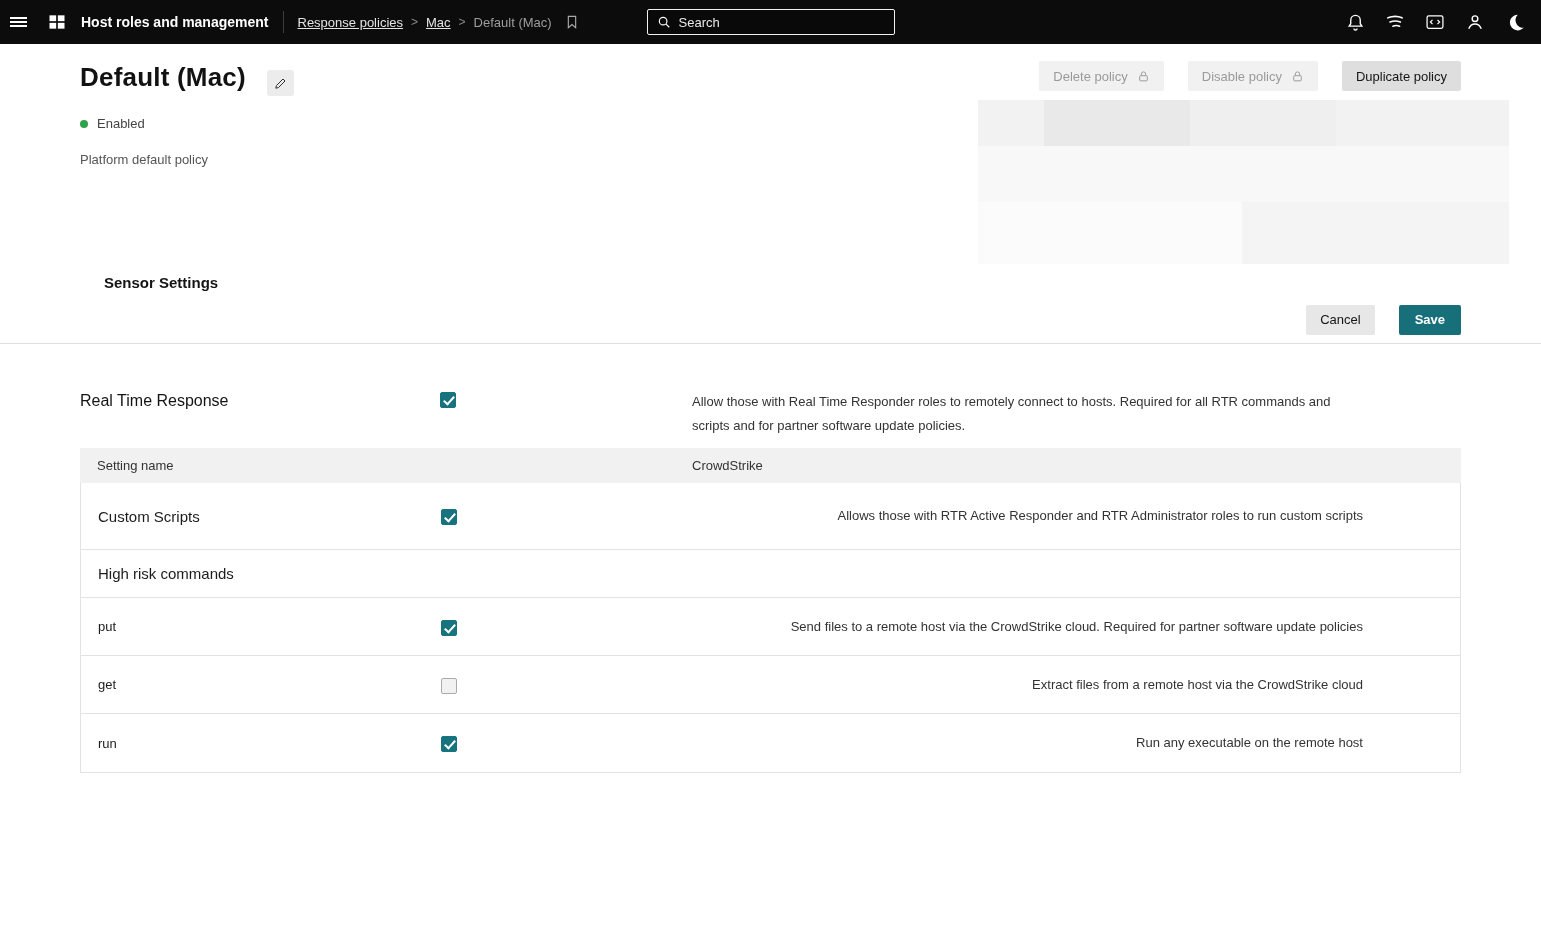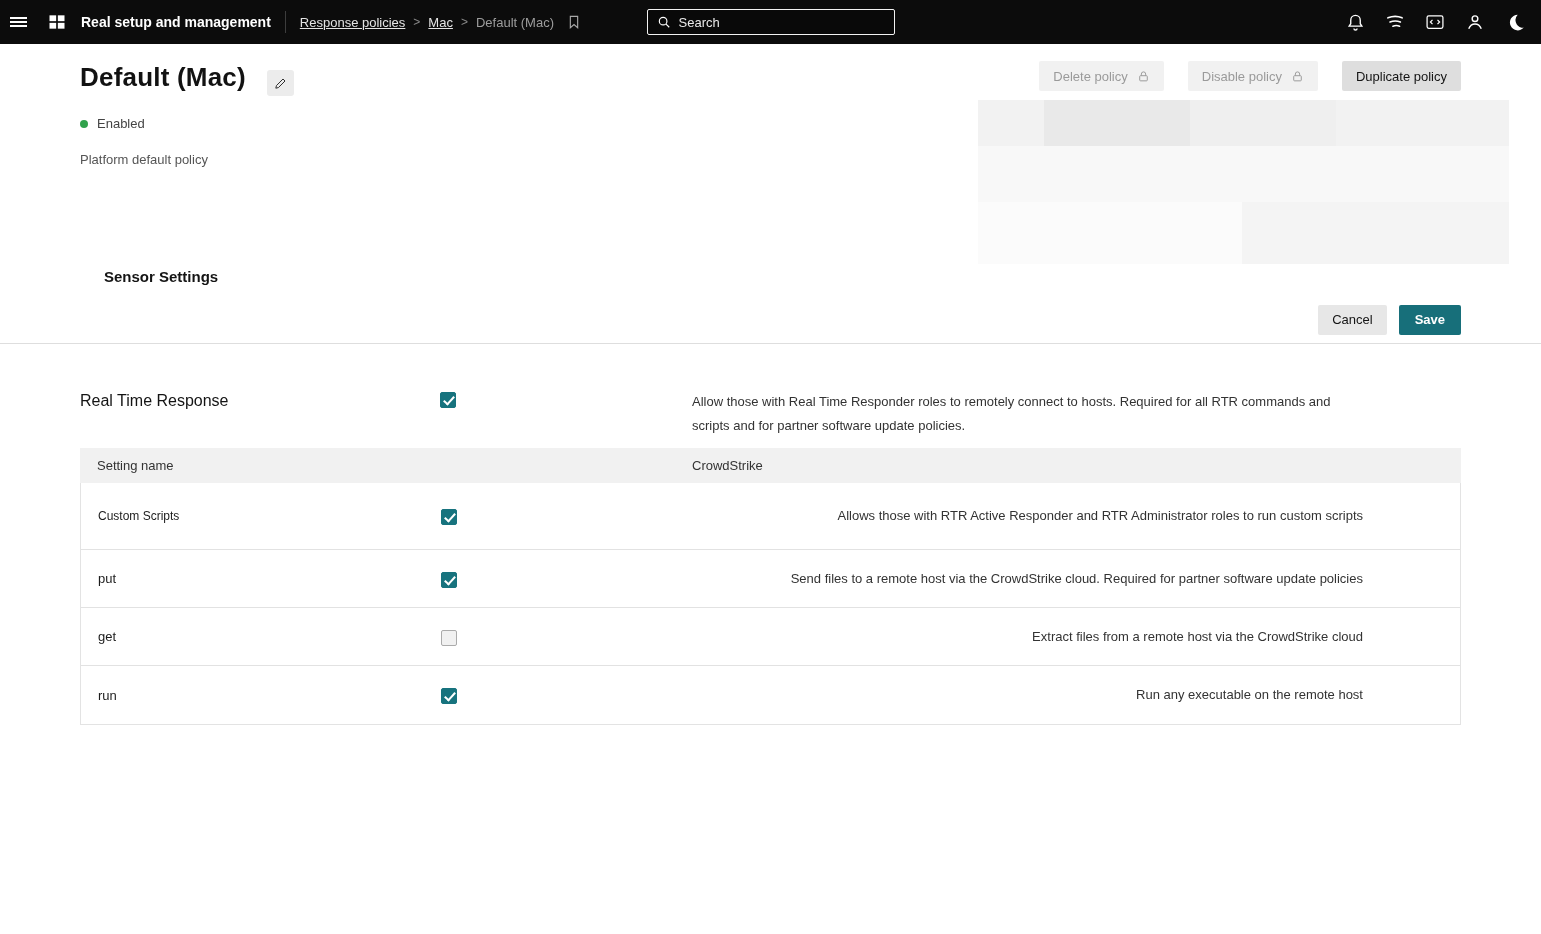--- a/index.html
+++ b/index.html
@@ -39,48 +39,48 @@
   .policy-btn.primary-gray { background:#dedede; color:#141414; font-weight:400; }
 
   .redacted { position:absolute; top:100px; right:32px; width:531px; height:164px; background:#fbfbfb; overflow:hidden; }
   .redacted .r1 { position:absolute; left:0; top:0; width:100%; height:46px; background:#f2f2f2; }
   .redacted .r2 { position:absolute; left:66px; top:0; width:146px; height:46px; background:#e9e9e9; }
   .redacted .r3 { position:absolute; left:212px; top:0; width:146px; height:46px; background:#efefef; }
   .redacted .r4 { position:absolute; left:0; top:46px; width:100%; height:56px; background:#f8f8f8; }
   .redacted .r5 { position:absolute; left:264px; top:102px; right:0; height:62px; background:#f4f4f4; }
 
   
-  .tabs-row { position:absolute; top:258px; left:0; right:0; height:41px; border-bottom:1px solid #d9d9d9; display:flex; align-items:flex-end; padding-left:80px; }
+  .tabs-row { position:absolute; top:264px; left:0; right:0; height:41px; border-bottom:1px solid #d9d9d9; display:flex; align-items:flex-end; padding-left:80px; }
   .tab { background:none; border:none; cursor:pointer; font-family:inherit; font-size:15px; padding:10px 24px 11px; color:#5a5a5a; border-bottom:3px solid transparent; margin-bottom:-1px; white-space:nowrap; }
   .tab.active { color:#141414; font-weight:700; border-bottom-color:#18727d; }
   .tab + .tab { margin-left:14px; }
 
   
-  .action-bar { position:absolute; top:296px; left:0; right:0; height:48px; background:#fff; border-bottom:1px solid #dedede; display:flex; align-items:center; justify-content:flex-end; gap:12px; padding-right:80px; }
+  .action-bar { position:absolute; top:296px; left:0; right:0; height:48px; background:#fff; border-bottom:1px solid #dedede; display:flex; align-items:center; justify-content:flex-end; gap:24px; padding-right:80px; }
   .btn-cancel { height:30px; padding:0 14px; background:#e7e7e7; color:#141414; border:none; border-radius:2px; font-size:13px; font-family:inherit; cursor:pointer; }
   .btn-save { height:30px; padding:0 16px; background:#176f7a; color:#fff; border:none; border-radius:2px; font-size:13px; font-weight:700; font-family:inherit; cursor:pointer; }
 
   
   .main { position:absolute; top:344px; left:0; right:0; bottom:0; padding:46px 80px 0; }
   .grid3 { display:grid; grid-template-columns:360px 252px 1fr; align-items:start; }
   .rtr-label { font-size:16px; color:#141414; line-height:22px; }
   .desc-text { font-size:13px; color:#333; line-height:24px; max-width:670px; }
 
   .checkbox { width:16px; height:16px; border-radius:2px; background:#f1f1f1; border:1px solid #ababab; display:inline-block; position:relative; cursor:pointer; margin-top:2px; }
   .checkbox.checked { background:#17737e; border-color:#17737e; }
   .checkbox.checked::after { content:""; position:absolute; left:5px; top:1px; width:4px; height:9px; border:solid #fff; border-width:0 2px 2px 0; transform:rotate(42deg); }
 
   .settings-table { margin-top:10px; border:1px solid #e3e3e3; border-top:none; }
   .thead { background:#f1f1f1; min-height:35px; align-items:center; font-size:13px; color:#333; margin:0 -1px; }
   .thead .hname { padding-left:17px; }
   .trow { border-bottom:1px solid #e2e2e2; align-items:center; }
   .trow:last-child { border-bottom:none; }
   .trow .name-cell { padding-left:17px; color:#1c1c1c; }
   .row-lg { min-height:67px; }
-  .row-lg .name-cell { font-size:12px; }
+  .row-lg .name-cell { font-size:15px; }
   .row-section { min-height:48px; display:flex; align-items:center; border-bottom:1px solid #e2e2e2; }
   .row-section .name-cell { font-size:15px; padding-left:17px; color:#1c1c1c; }
   .row-sm { min-height:58px; }
   .row-sm .name-cell { font-size:13px; }
   .trow .desc-text { line-height:20px; padding:10px 0;text-align:right; }
   .trow .cb-cell, .thead .cb-cell { display:flex; align-items:center; }
   .icon-svg { display:block; }
 </style>
 </head>
 <body>
@@ -96,21 +96,21 @@
         </div>
     </button>
     <button class="tb-btn" aria-label="apps">
       <svg class="icon-svg" width="20" height="20" viewBox="0 0 24 24">
         <rect x="3" y="4" width="8" height="7" fill="#fff"></rect>
           <rect x="13" y="4" width="8" height="7" fill="#fff"></rect>
         <rect x="3" y="13" width="8" height="7" fill="#fff"></rect>
           <rect x="13" y="13" width="8" height="7" fill="#fff"></rect>
       </svg>
     </button>
-    <div class="app-title">Real setup and management</div>
+    <div class="app-title">Host roles and management</div>
     <div class="vdivider"></div>
     <nav class="crumbs">
       <a class="crumb-link">Response policies</a>
       <span class="crumb-sep">&gt;</span>
       <a class="crumb-link">Mac</a>
       <span class="crumb-sep">&gt;</span>
       <span class="crumb-current">Default (Mac)</span>
       <button class="bookmark-btn" aria-label="bookmark">
         <svg class="icon-svg" width="16" height="16" viewBox="0 0 24 24">
             <path d="M6.5 3.5h11v17l-5.5-4.6-5.5 4.6z" fill="none" stroke="#a9a9a9" stroke-width="1.7"></path>
@@ -223,20 +223,23 @@
       </div>
 
       <div class="grid3 trow row-lg">
         <div class="name-cell">Custom Scripts</div>
         <div class="cb-cell">
             <span class="checkbox checked" role="checkbox" aria-checked="true"></span>
           </div>
         <div class="desc-text">Allows those with RTR Active Responder and RTR Administrator roles to run custom scripts</div>
       </div>
 
+      <div class="row-section">
+        <div class="name-cell">High risk commands</div>
+      </div>
 
       <div class="grid3 trow row-sm">
         <div class="name-cell">put</div>
         <div class="cb-cell">
             <span class="checkbox checked" role="checkbox" aria-checked="true"></span>
           </div>
         <div class="desc-text">Send files to a remote host via the CrowdStrike cloud. Required for partner software update policies</div>
       </div>
 
       <div class="grid3 trow row-sm">

